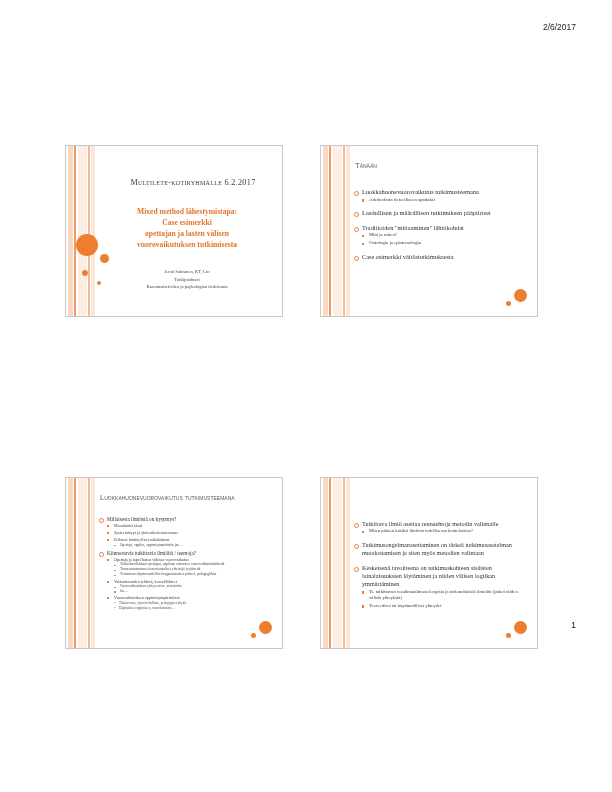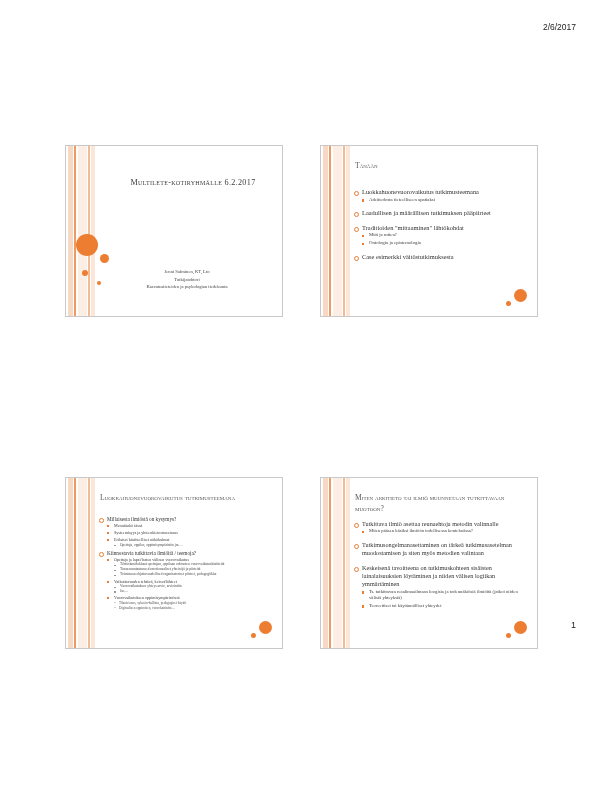--- a/index.html
+++ b/index.html
@@ -92,21 +92,21 @@
   }
 
   
   .cs-head {
     position: absolute;
     left: 34px; right: 12px; top: 14px;
     font-variant: small-caps;
     font-size: 7.6px;
     line-height: 11px;
     color: #595959;
-    font-family: Liberation Serif, serif;
+    font-family: Liberation Sans, sans-serif;
   }
   .cs-body {
     position: absolute;
     left: 32px; right: 10px;
   }
   .cs-body.lv-big { top: 42px; }
   .cs-body.lv-small { top: 38px; }
 
   ul.lvl { list-style: none; margin: 0; padding: 0; }
   ul.lvl li { position: relative; }
@@ -194,20 +194,26 @@
         <i class="st-c"></i>
         <i class="st-d"></i>
         <i class="st-e"></i>
     </div>
     <div class="circ" style="left:10px; top:88px; width:22px; height:22px;"></div>
     <div class="circ" style="left:34px; top:108px; width:9px; height:9px;"></div>
     <div class="circ" style="left:16px; top:124px; width:6px; height:6px;"></div>
     <div class="circ" style="left:31px; top:135px; width:4px; height:4px;"></div>
 
     <div class="tbig">Multilete-kotiryhmälle 6.2.2017</div>
+    <div class="tsub">
+      <span>Mixed method lähestymistapa:</span><br>
+      <span>Case esimerkki</span><br>
+      <span>opettajan ja lasten välisen</span><br>
+      <span>vuorovaikutuksen tutkimisesta</span>
+    </div>
     <div class="tauth">
       <span>Jenni Salminen, KT, Lto</span><br>
       <span>Tutkijatohtori</span><br>
       <span>Kasvatustieteiden ja psykologian tiedekunta</span>
     </div>
   </div>
 
   <div class="slide s2 dense-1">
     <div class="stripes">
       <i class="st-a"></i>
@@ -307,21 +313,20 @@
     <div class="stripes">
       <i class="st-a"></i>
         <i class="st-b"></i>
         <i class="st-c"></i>
         <i class="st-d"></i>
         <i class="st-e"></i>
     </div>
     <div class="circ" style="right:10px; bottom:14px; width:13px; height:13px;"></div>
     <div class="circ" style="right:26px; bottom:10px; width:5px; height:5px;"></div>
 
-    <div class="cs-head">Miten arkitieto tai ilmiö muunnetaan tutkittavaan muotoon?</div>
     <div class="cs-body lv-big">
       <ul class="lvl l1">
         <li>
           <span class="txt">Tutkittava ilmiö asettaa reunaehtoja metodin valinnalle</span>
           <ul class="lvl l2">
             <li><span>Miten pääsen käsiksi ilmiöön todellisessa kontekstissa?</span></li>
           </ul>
         </li>
         <li>
           <span class="txt">Tutkimusongelmanasettaminen on tärkeä tutkimusasetelman muodostamisen ja siten myös metodien valintaan</span>

